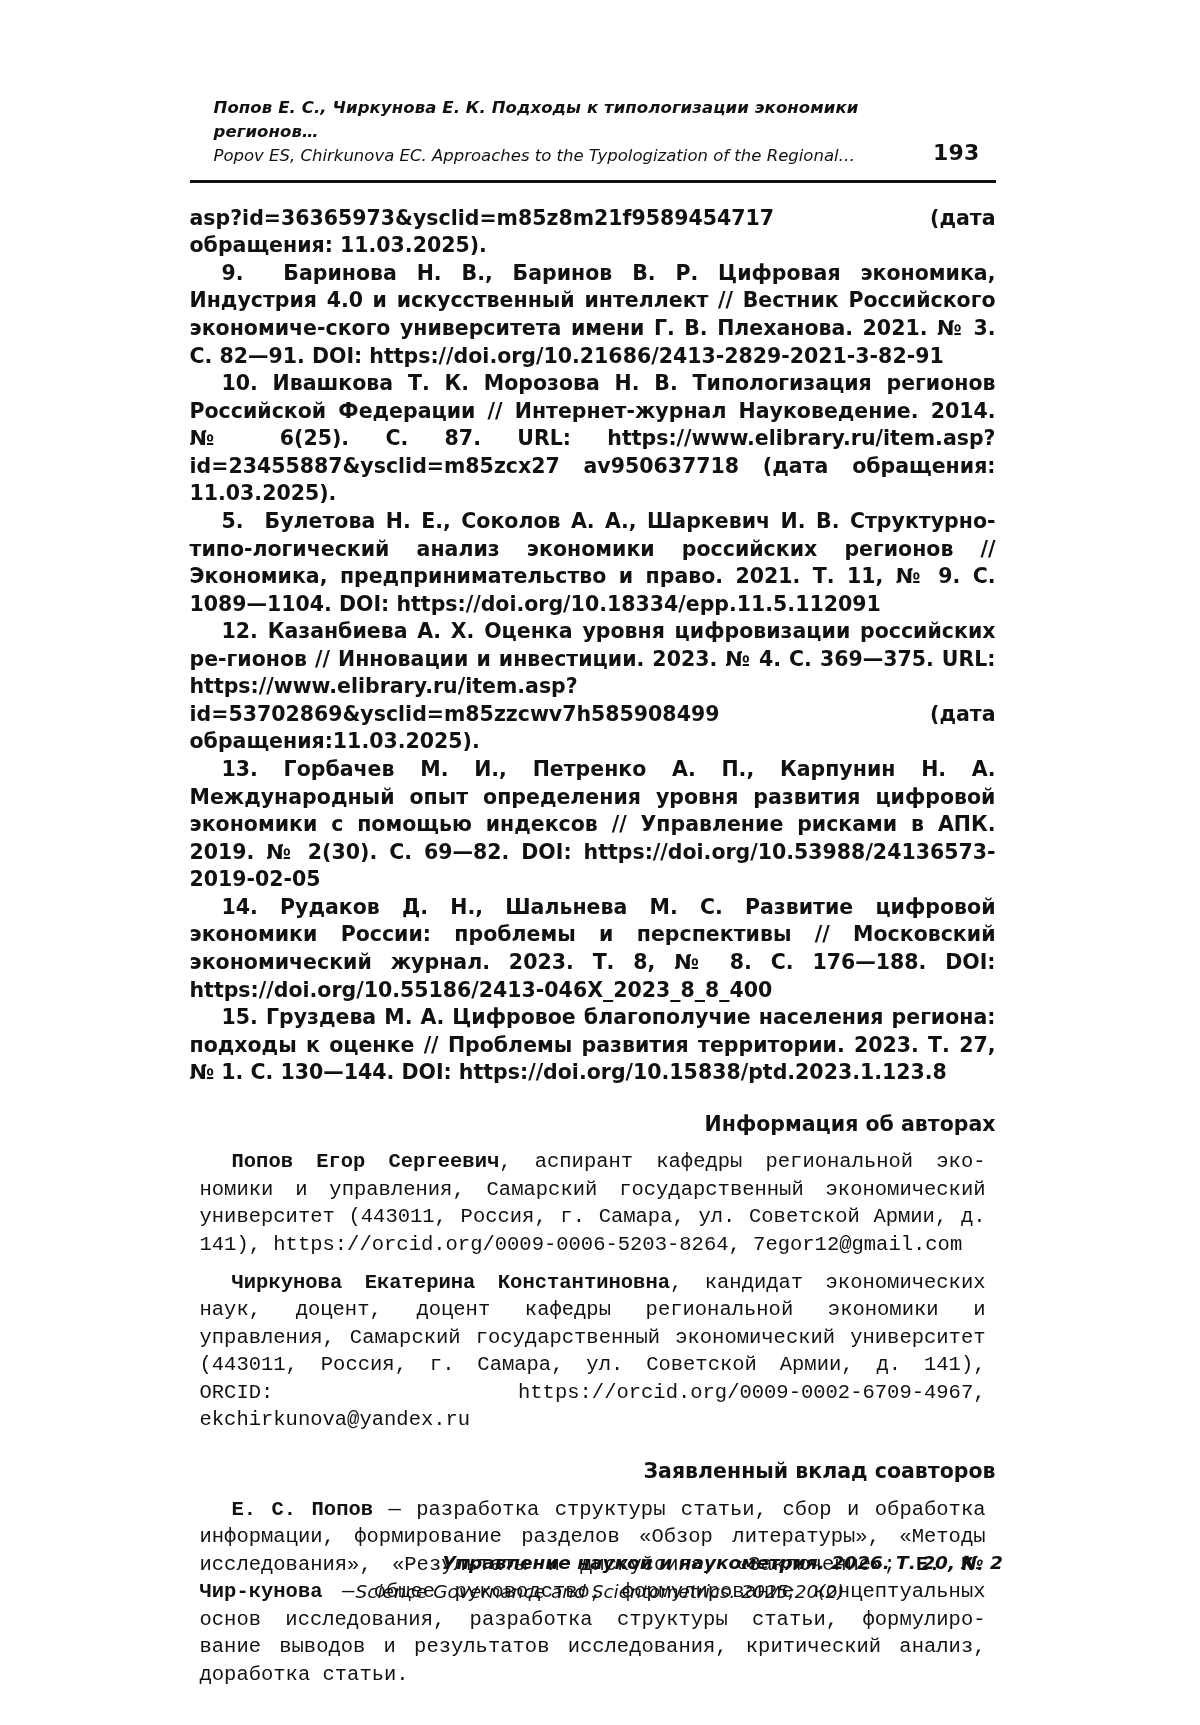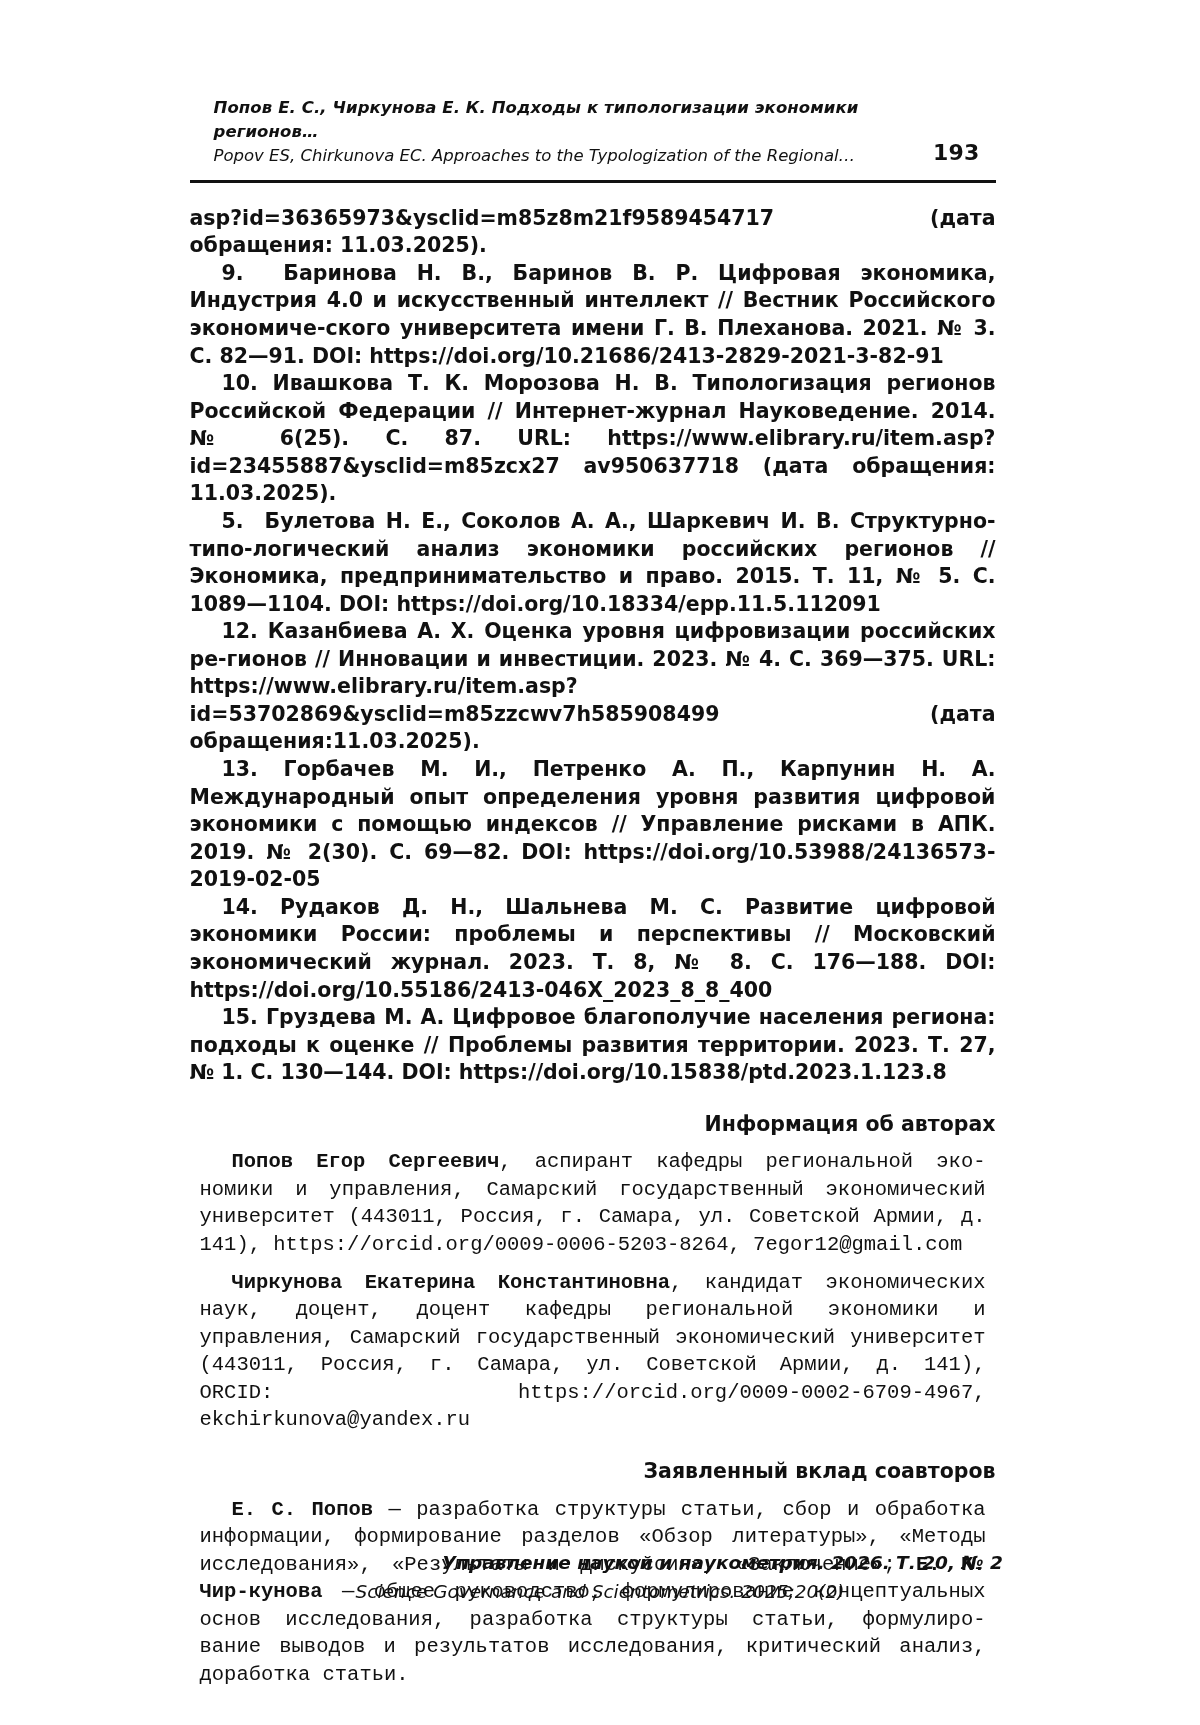--- a/index.html
+++ b/index.html
@@ -148,21 +148,21 @@
         <span>Баринова Н. В., Баринов В. Р. Цифровая экономика, Индустрия 4.0 и искусственный интеллект // Вестник Российского экономиче-ского университета имени Г. В. Плеханова. 2021. № 3. С. 82—91. DOI: https://doi.org/10.21686/2413-2829-2021-3-82-91</span>
       </p>
 
       <p class="indent">
         <span>10.</span>
         <span>Ивашкова Т. К. Морозова Н. В. Типологизация регионов Российской Федерации // Интернет-журнал Науковедение. 2014. № 6(25). С. 87. URL: https://www.elibrary.ru/item.asp?id=23455887&amp;ysclid=m85zcx27 av950637718 (дата обращения: 11.03.2025).</span>
       </p>
 
       <p class="indent">
         <span>5.</span>&nbsp;
-        <span>Булетова Н. Е., Соколов А. А., Шаркевич И. В. Структурно-типо-логический анализ экономики российских регионов // Экономика, предпринимательство и право. 2015. Т. 11, № 5. С. 1089—1104. DOI: https://doi.org/10.18334/epp.11.5.112091</span>
+        <span>Булетова Н. Е., Соколов А. А., Шаркевич И. В. Структурно-типо-логический анализ экономики российских регионов // Экономика, предпринимательство и право. 2021. Т. 11, № 9. С. 1089—1104. DOI: https://doi.org/10.18334/epp.11.5.112091</span>
       </p>
 
       <p class="indent">
         <span>12.</span>
         <span>Казанбиева А. Х. Оценка уровня цифровизации российских ре-гионов // Инновации и инвестиции. 2023. № 4. С. 369—375. URL: https://www.elibrary.ru/item.asp?id=53702869&amp;ysclid=m85zzcwv7h585908499 (дата обращения:11.03.2025).</span>
       </p>
 
       <p class="indent">
         <span>13.</span>
         <span>Горбачев М. И., Петренко А. П., Карпунин Н. А. Международный опыт определения уровня развития цифровой экономики с помощью индексов // Управление рисками в АПК. 2019. № 2(30). С. 69—82. DOI: https://doi.org/10.53988/24136573-2019-02-05</span>

